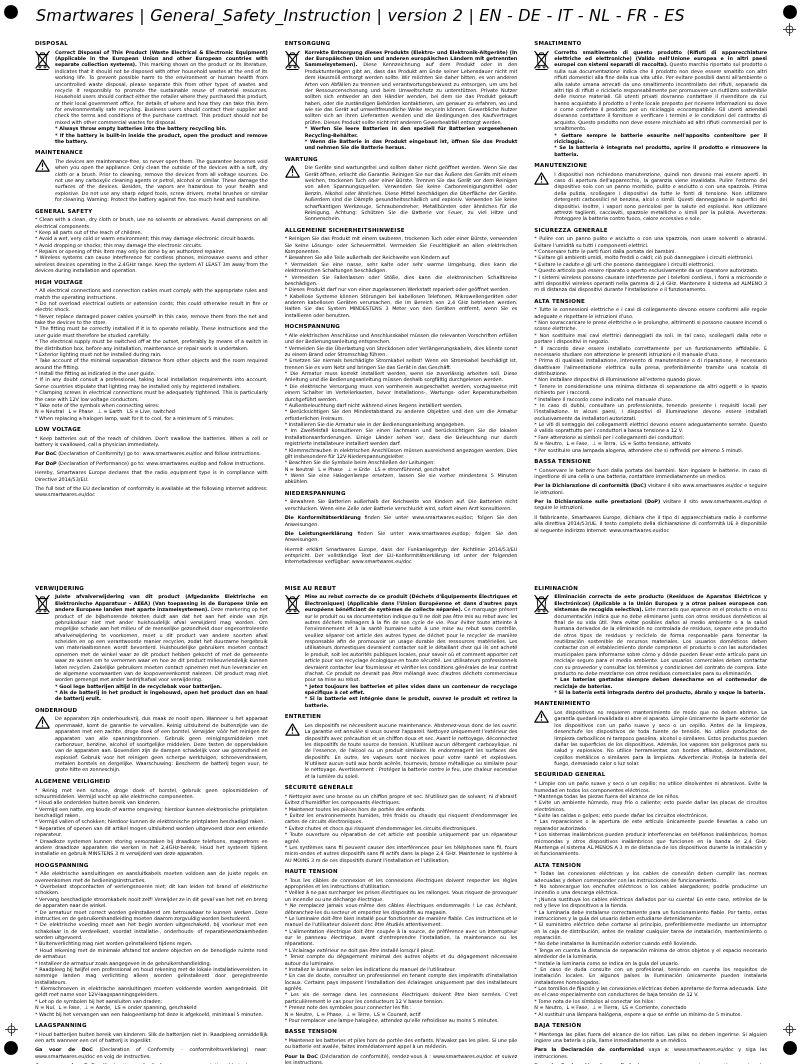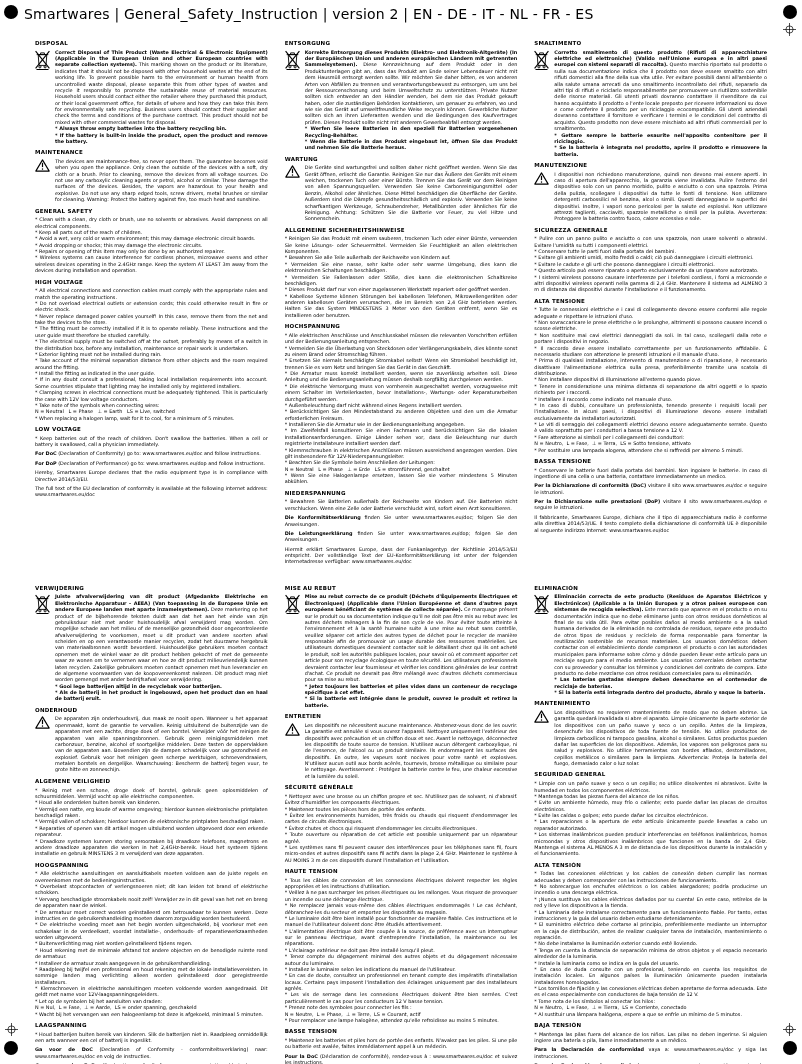--- a/index.html
+++ b/index.html
@@ -1,18 +1,18 @@
 <!DOCTYPE html>
 <html><head>
 <meta charset="utf-8">
 <style>
   html,body{margin:0;padding:0;}
   body{background:#d9d9d9;font-family:"DejaVu Sans",sans-serif;}
   .page{position:relative;width:802px;height:1064px;background:#ffffff;overflow:hidden;color:#000;}
-  .header-title{position:absolute;left:24px;top:6px;font-size:14px;letter-spacing:0.2px;color:#000;white-space:nowrap;}
+  .header-title{position:absolute;left:36px;top:6px;font-size:16px;letter-spacing:0.2px;color:#000;white-space:nowrap;font-style:italic;}
   .reg-dot{position:absolute;width:14px;height:14px;border-radius:50%;background:#000;}
   .reg-cross{position:absolute;width:13px;height:13px;line-height:0;}
   .content{position:absolute;left:35px;top:40px;width:732px;display:grid;grid-template-columns:1fr 1fr 1fr;column-gap:17px;row-gap:20px;align-items:start;}
   .lang-block{font-size:4.9px;line-height:1.3;color:#000;}
   .sec-heading{font-size:5.5px;font-weight:bold;letter-spacing:0.25px;margin:5px 0 1.5px 0;}
   .lang-block > .sec-heading:first-child{margin-top:0;}
   .sec-row{display:flex;gap:4px;align-items:flex-start;}
   .icon-cell{flex:0 0 16px;padding-top:1px;}
   .sec-text{flex:1;text-align:justify;}
   .lead{font-weight:bold;}

